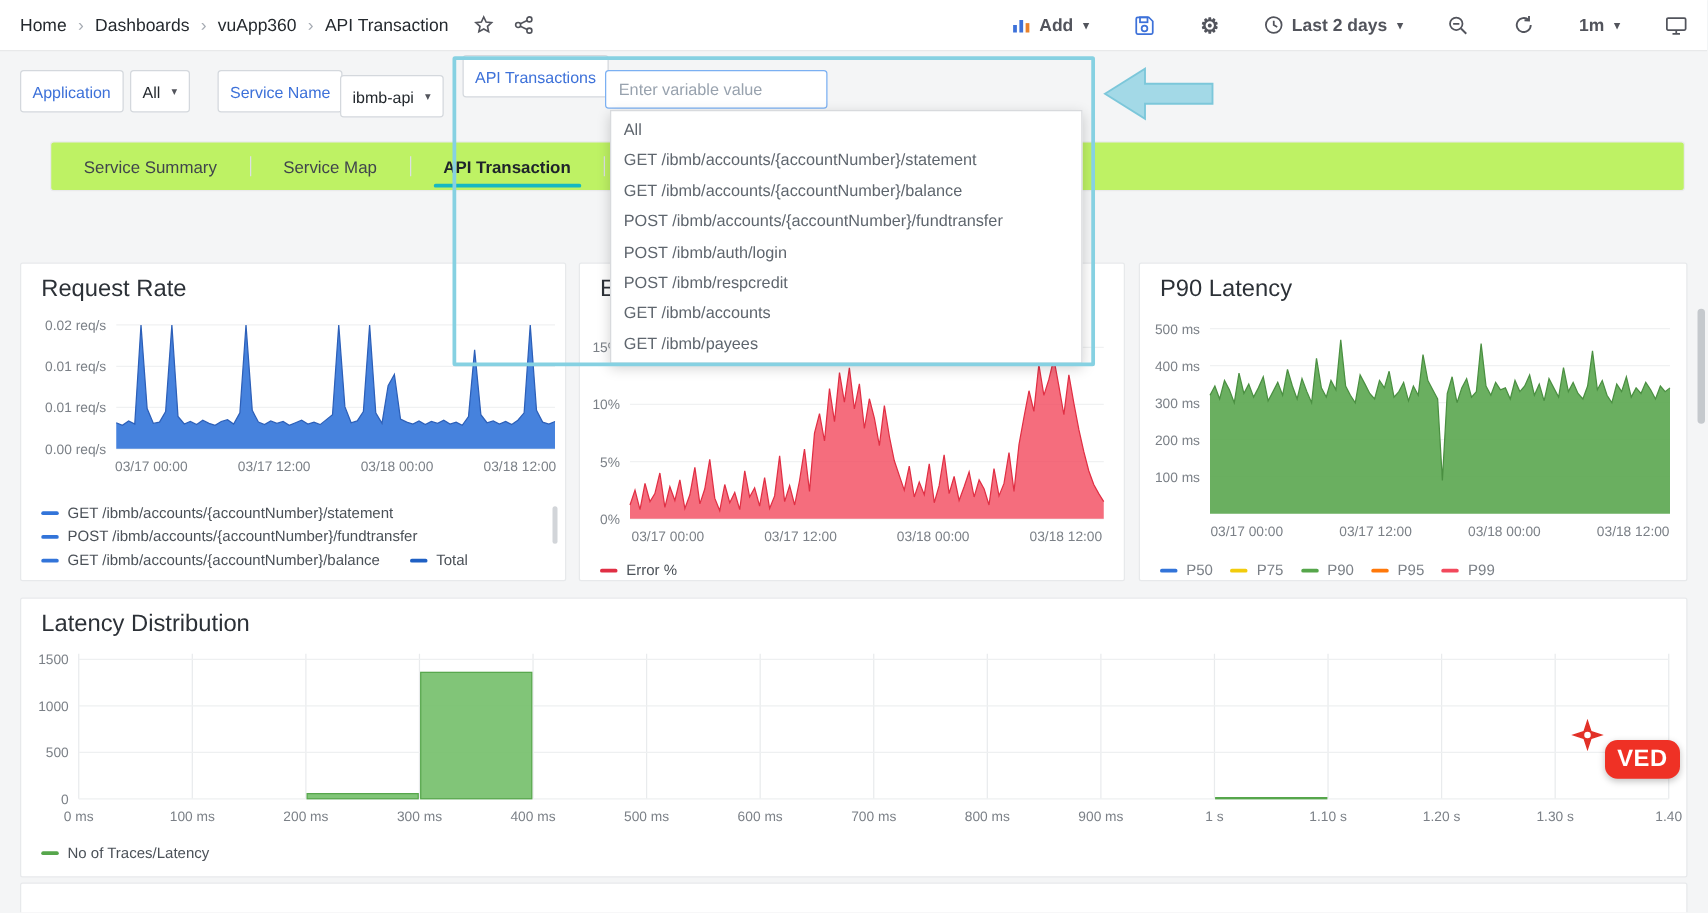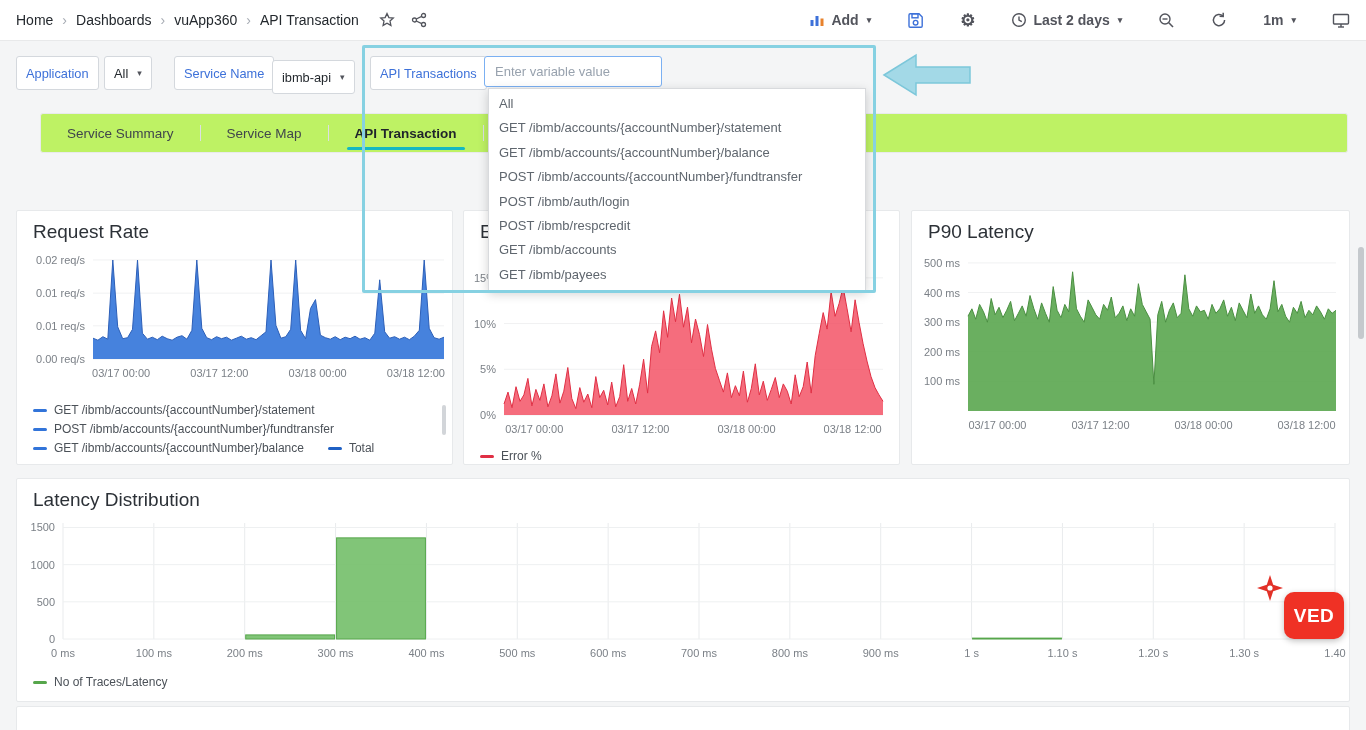--- a/index.html
+++ b/index.html
@@ -54,21 +54,21 @@
               border:1px solid #d8dadd; box-shadow:0 3px 10px rgba(0,0,0,.18); padding:3px 0; z-index:40; }
   .dd-item { height:24.4px; line-height:24.4px; padding:0 10px; font-size:13px; color:#5f666e;
              white-space:nowrap; overflow:hidden; cursor:pointer; }
 
   
   .hl-box { position:absolute; left:362px; top:45px; width:514px; height:248px; border:3px solid #86d1e2;
             border-radius:2px; z-index:50; pointer-events:none; }
   .hl-arrow { position:absolute; left:880px; top:52px; z-index:50; pointer-events:none; }
 
   
-  .ved { position:absolute; left:1284px; top:592px; width:60px; height:47px; background:#ef3125; border-radius:10px;
+  .ved { position:absolute; left:1284px; top:592px; width:60px; height:31px; background:#ef3125; border-radius:10px;
          color:#fff; display:flex; align-items:center; justify-content:center; font-weight:700; font-size:19px;
          letter-spacing:.5px; box-shadow:0 2px 6px rgba(0,0,0,.25); z-index:60; }
   .sparkle { position:absolute; left:1256px; top:574px; z-index:60; }
 
   .page-scrollbar { position:absolute; right:2px; top:247px; width:6px; height:92px; background:#c5c9cd; border-radius:3px; z-index:70; }
 </style>
 </head>
 <body>
 
 <div id="app">
@@ -172,21 +172,21 @@
   </div>
 
   <div class="chip lbl" style="left:174px; top:56px;">
     <span>Service Name</span>
   </div>
   <div class="chip val" style="left:272px; top:60px;">
     <span>ibmb-api</span>
     <span class="caret">▾</span>
   </div>
 
-  <div class="chip lbl" style="left:370px; top:56px;">
+  <div class="chip lbl" style="left:370px; top:44px;">
     <span>API Transactions</span>
   </div>
   <input class="var-input" value="" placeholder="Enter variable value" style="">
 
   <div class="tabbar">
       <div class="tab">Service Summary</div>
       <div class="tab-sep"></div>
       <div class="tab">Service Map</div>
       <div class="tab-sep"></div>
       <div class="tab active">API Transaction</div>
@@ -272,20 +272,42 @@
           <text x="48" y="49.53846153846153" text-anchor="end" font-size="11" fill="#7b8087">400 ms</text>
           <line x1="56" y1="15.923076923076906" x2="424" y2="15.923076923076906" stroke="#f0f1f2" stroke-width="1"></line>
           <text x="48" y="19.923076923076906" text-anchor="end" font-size="11" fill="#7b8087">500 ms</text>
           <text x="85.44" y="182" text-anchor="middle" font-size="11" fill="#7b8087">03/17 00:00</text>
           <text x="188.48" y="182" text-anchor="middle" font-size="11" fill="#7b8087">03/17 12:00</text>
           <text x="291.52" y="182" text-anchor="middle" font-size="11" fill="#7b8087">03/18 00:00</text>
           <text x="394.56" y="182" text-anchor="middle" font-size="11" fill="#7b8087">03/18 12:00</text>
           <path d="M 56 164 L 56.0 69.2 L 59.9 61.8 L 63.7 72.2 L 67.6 57.4 L 71.5 64.8 L 75.4 75.2 L 79.2 51.5 L 83.1 67.8 L 87.0 60.3 L 90.9 70.7 L 94.7 63.3 L 98.6 54.4 L 102.5 73.7 L 106.4 66.3 L 110.2 58.9 L 114.1 69.2 L 118.0 48.5 L 121.9 61.8 L 125.7 72.2 L 129.6 55.9 L 133.5 66.3 L 137.3 75.2 L 141.2 39.6 L 145.1 63.3 L 149.0 70.7 L 152.8 57.4 L 156.7 64.8 L 160.6 24.8 L 164.5 61.8 L 168.3 69.2 L 172.2 75.2 L 176.1 52.9 L 180.0 60.3 L 183.8 67.8 L 187.7 72.2 L 191.6 57.4 L 195.5 63.3 L 199.3 50.0 L 203.2 70.7 L 207.1 66.3 L 210.9 58.9 L 214.8 73.7 L 218.7 61.8 L 222.6 69.2 L 226.4 36.7 L 230.3 57.4 L 234.2 64.8 L 238.1 72.2 L 241.9 137.3 L 245.8 67.8 L 249.7 54.4 L 253.6 75.2 L 257.4 63.3 L 261.3 55.9 L 265.2 70.7 L 269.1 66.3 L 272.9 27.8 L 276.8 61.8 L 280.7 69.2 L 284.5 58.9 L 288.4 64.8 L 292.3 63.3 L 296.2 72.2 L 300.0 57.4 L 303.9 66.3 L 307.8 61.8 L 311.7 52.9 L 315.5 69.2 L 319.4 60.3 L 323.3 73.7 L 327.2 55.9 L 331.0 63.3 L 334.9 70.7 L 338.8 47.0 L 342.7 66.3 L 346.5 58.9 L 350.4 67.8 L 354.3 72.2 L 358.1 61.8 L 362.0 33.7 L 365.9 64.8 L 369.8 57.4 L 373.6 69.2 L 377.5 75.2 L 381.4 60.3 L 385.3 66.3 L 389.1 54.4 L 393.0 70.7 L 396.9 63.3 L 400.8 67.8 L 404.6 58.9 L 408.5 64.8 L 412.4 72.2 L 416.3 61.8 L 420.1 66.3 L 424.0 63.3 L 424 164 Z" fill="#5aa64f" fill-opacity="0.9"></path>
           <path d="M56.0 69.2 L59.9 61.8 L63.7 72.2 L67.6 57.4 L71.5 64.8 L75.4 75.2 L79.2 51.5 L83.1 67.8 L87.0 60.3 L90.9 70.7 L94.7 63.3 L98.6 54.4 L102.5 73.7 L106.4 66.3 L110.2 58.9 L114.1 69.2 L118.0 48.5 L121.9 61.8 L125.7 72.2 L129.6 55.9 L133.5 66.3 L137.3 75.2 L141.2 39.6 L145.1 63.3 L149.0 70.7 L152.8 57.4 L156.7 64.8 L160.6 24.8 L164.5 61.8 L168.3 69.2 L172.2 75.2 L176.1 52.9 L180.0 60.3 L183.8 67.8 L187.7 72.2 L191.6 57.4 L195.5 63.3 L199.3 50.0 L203.2 70.7 L207.1 66.3 L210.9 58.9 L214.8 73.7 L218.7 61.8 L222.6 69.2 L226.4 36.7 L230.3 57.4 L234.2 64.8 L238.1 72.2 L241.9 137.3 L245.8 67.8 L249.7 54.4 L253.6 75.2 L257.4 63.3 L261.3 55.9 L265.2 70.7 L269.1 66.3 L272.9 27.8 L276.8 61.8 L280.7 69.2 L284.5 58.9 L288.4 64.8 L292.3 63.3 L296.2 72.2 L300.0 57.4 L303.9 66.3 L307.8 61.8 L311.7 52.9 L315.5 69.2 L319.4 60.3 L323.3 73.7 L327.2 55.9 L331.0 63.3 L334.9 70.7 L338.8 47.0 L342.7 66.3 L346.5 58.9 L350.4 67.8 L354.3 72.2 L358.1 61.8 L362.0 33.7 L365.9 64.8 L369.8 57.4 L373.6 69.2 L377.5 75.2 L381.4 60.3 L385.3 66.3 L389.1 54.4 L393.0 70.7 L396.9 63.3 L400.8 67.8 L404.6 58.9 L408.5 64.8 L412.4 72.2 L416.3 61.8 L420.1 66.3 L424.0 63.3 " fill="none" stroke="#4a8f41" stroke-width="1"></path>
         </svg></div>
+    <div class="legend" id="p90-legend" style="left:16px; top:238px; right:16px; column-gap:14px;">
+        <div class="legend-item muted">
+          <span class="dash" style="background: rgb(50, 116, 217);"></span>
+          <span>P50</span>
+        </div>
+        <div class="legend-item muted">
+          <span class="dash" style="background: rgb(242, 204, 12);"></span>
+          <span>P75</span>
+        </div>
+        <div class="legend-item muted">
+          <span class="dash" style="background: rgb(86, 166, 75);"></span>
+          <span>P90</span>
+        </div>
+        <div class="legend-item muted">
+          <span class="dash" style="background: rgb(255, 120, 10);"></span>
+          <span>P95</span>
+        </div>
+        <div class="legend-item muted">
+          <span class="dash" style="background: rgb(242, 73, 92);"></span>
+          <span>P99</span>
+        </div>
+      </div>
   </div>
 
   <div class="panel" style="left:16px; top:478px; width:1334px; height:224px;">
     <div class="panel-title">Latency Distribution</div>
     <div class="chart" id="ld-chart" style="top:34px; height:156px;"><svg width="1334" height="156" viewBox="0 0 1334 156" style="font-family:inherit">
           <line x1="46" y1="10" x2="46" y2="126" stroke="#e9ebed" stroke-width="1"></line>
           <text x="46" y="144" text-anchor="middle" font-size="11" fill="#7b8087">0 ms</text>
           <line x1="136.85714285714286" y1="10" x2="136.85714285714286" y2="126" stroke="#e9ebed" stroke-width="1"></line>
           <text x="136.85714285714286" y="144" text-anchor="middle" font-size="11" fill="#7b8087">100 ms</text>
           <line x1="227.71428571428572" y1="10" x2="227.71428571428572" y2="126" stroke="#e9ebed" stroke-width="1"></line>

